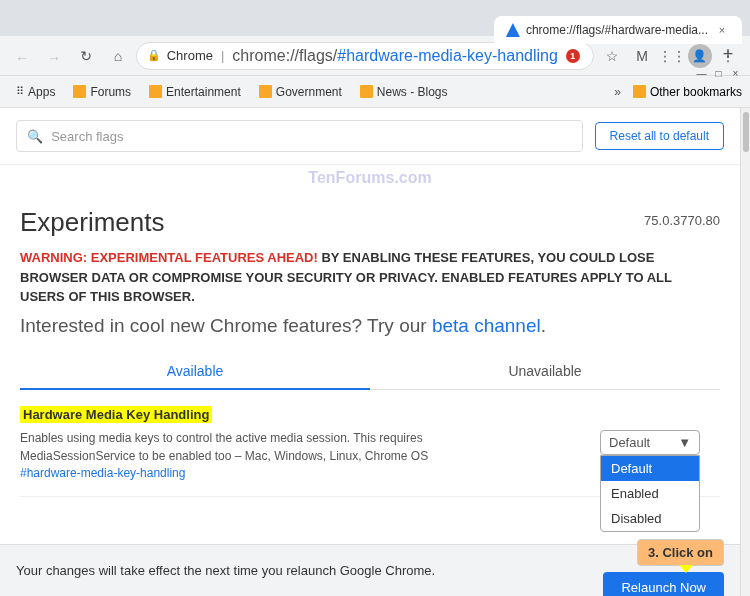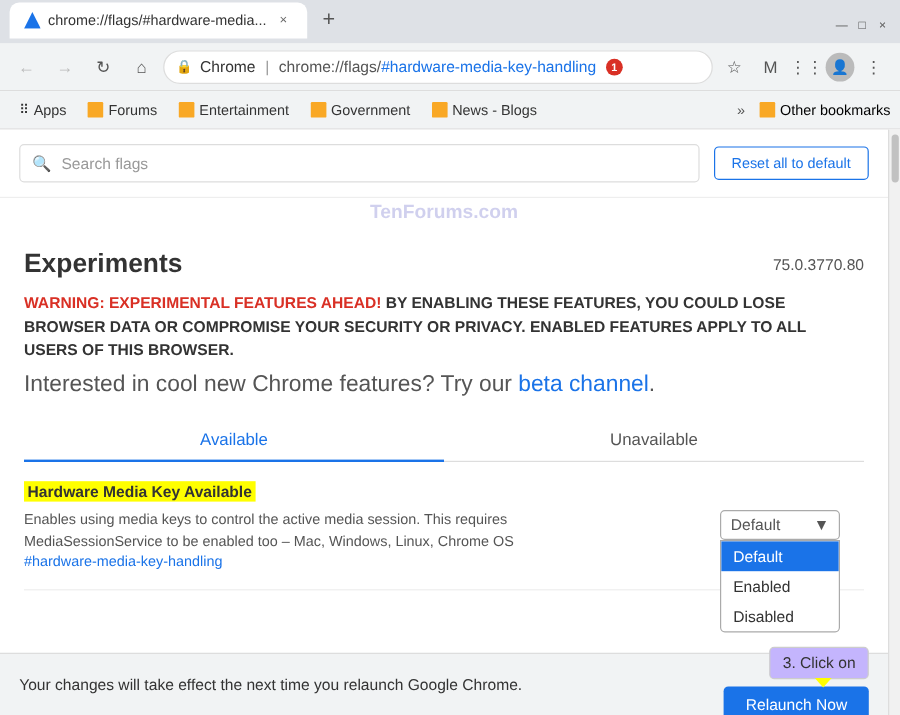--- a/index.html
+++ b/index.html
@@ -4,22 +4,23 @@
   <style>
     * { margin: 0; padding: 0; box-sizing: border-box; }
     body { font-family: Arial, sans-serif; font-size: 13px; background: #fff; width: 750px; height: 596px; overflow: hidden; }
 
     
     .title-bar {
       background: #dee1e6;
       height: 36px;
       display: flex;
       align-items: flex-end;
-      padding: 4px 8px;
+      padding: 16px 8px;
       position: relative;
+      flex-direction: column;
     }
     .tab {
       background: #fff;
       border-radius: 8px 8px 0 0;
       padding: 6px 12px;
       display: flex;
       align-items: center;
       gap: 6px;
       font-size: 12px;
       color: #333;
@@ -225,23 +226,23 @@
       font-weight: bold;
       padding: 4px;
       pointer-events: none;
     }
 
     
     .page-body {
       padding: 16px 20px;
     }
     .page-title {
-      font-size: 22px;
-      color: #333;
-      font-weight: 700;
+      font-size: 26px;
+      color: #333;
+      font-weight: 400;
     }
     .version-text {
       float: right;
       color: #555;
       font-size: 13px;
       margin-top: 6px;
     }
     .warning-text {
       color: #d93025;
       font-size: 13px;
@@ -383,26 +384,26 @@
       align-items: center;
       padding: 0 16px;
       gap: 16px;
     }
     .bottom-text {
       font-size: 13px;
       color: #333;
       flex: 1;
     }
     .callout-3 {
-      background: #c4b5fd;
+      background: #fdba74;
       border: 1px solid #ccc;
       padding: 5px 10px;
       border-radius: 4px;
       font-size: 13px;
-      font-weight: normal;
+      font-weight: bold;
       color: #333;
       position: relative;
     }
     .callout-3::after {
       content: '';
       position: absolute;
       bottom: -8px;
       right: 30px;
       border-left: 7px solid transparent;
       border-right: 7px solid transparent;
@@ -438,21 +439,21 @@
 
 <div class="nav-bar">
   <button class="nav-btn disabled">←</button>
   <button class="nav-btn disabled">→</button>
   <button class="nav-btn">↻</button>
   <button class="nav-btn">⌂</button>
   <div class="address-bar">
     <span class="lock">🔒</span>
     <span class="brand">Chrome</span>
     <span class="separator">|</span>
-    <span style="color:#555; font-size:13px;">chrome://flags/<span style="color:#1a73e8;">#hardware-media-key-handling</span></span>
+    <span style="color:#555; font-size:16px;">chrome://flags/<span style="color:#1a73e8;">#hardware-media-key-handling</span></span>
     <span class="circle-indicator">1</span>
   </div>
   <div class="nav-icons">
     <div class="nav-icon-btn">☆</div>
     <div class="nav-icon-btn">M</div>
     <div class="nav-icon-btn">⋮⋮</div>
     <div class="nav-icon-btn" style="background:#bbb; border-radius:50%; width:24px; height:24px; font-size:12px; display:flex; align-items:center; justify-content:center;">👤</div>
     <div class="nav-icon-btn">⋮</div>
   </div>
 </div>
@@ -509,21 +510,21 @@
       <p class="interested-row">
         <span>Interested in cool new Chrome features? Try our </span><a href="#" class="beta-link">beta channel</a><span>.</span>
       </p>
 
       <div class="tabs-row">
         <div class="tab-item active">Available</div>
         <div class="tab-item">Unavailable</div>
       </div>
 
       <div class="flag-item" style="position:relative;">
-        <div class="flag-name">Hardware Media Key Available</div>
+        <div class="flag-name">Hardware Media Key Handling</div>
         <p class="flag-description">Enables using media keys to control the active media session. This requires MediaSessionService to be enabled too – Mac, Windows, Linux, Chrome OS</p>
         <a href="#" class="flag-link">#hardware-media-key-handling</a>
 
         
 
         
         <div class="dropdown-container">
           <div class="dropdown-trigger">
             <span>Default</span>
             <span>▼</span>

